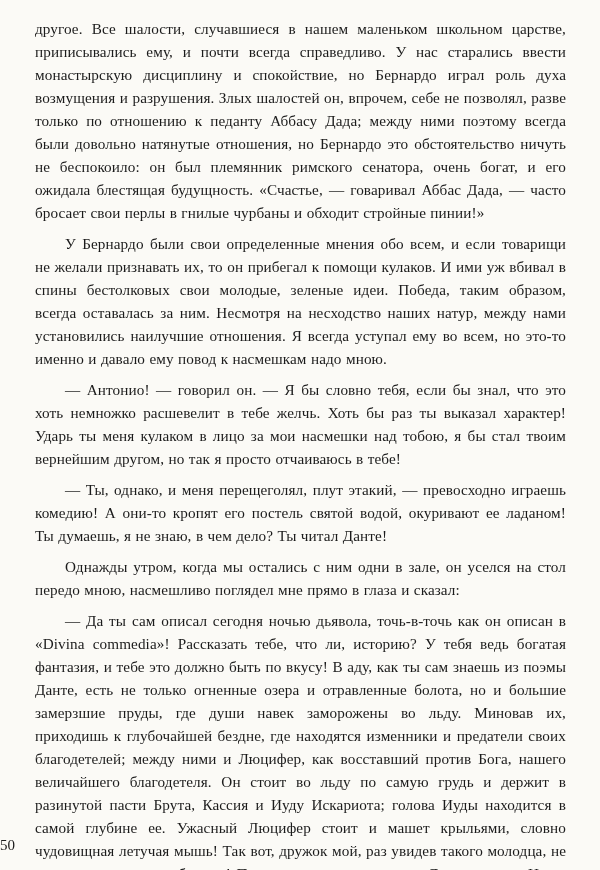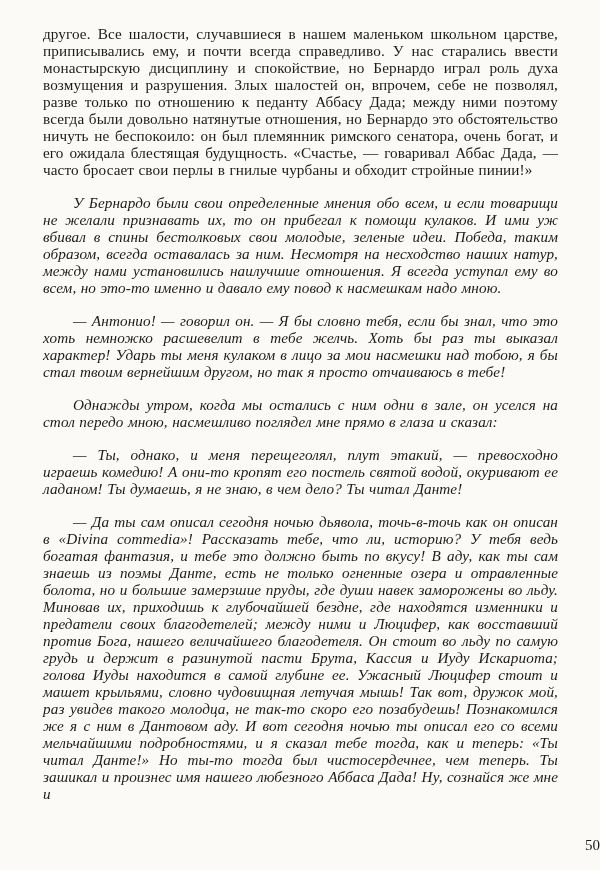--- a/index.html
+++ b/index.html
@@ -16,45 +16,44 @@
     .page {
       box-sizing: border-box;
       position: relative;
       width: 600px;
       height: 870px;
       padding: 9px 26px 0 27px;
       overflow: hidden;
       background: #fbfaf6;
     }
     .page p {
-      margin: 16px;
+      margin: 8px;
       text-align: justify;
       font-size: 15.2px;
-      line-height: 17px;
+      line-height: 23px;
       letter-spacing: 0.1px;
       word-spacing: 0.5px;
     }
     .page p.indent {
       text-indent: 30px;
-      font-style: italic;
     }
     .page-number {
       position: absolute;
       bottom: 16px;
       left: 0;
       width: 100%;
-      text-align: right;
+      text-align: left;
       font-size: 15px;
       color: #1b1b1b;
     }
   </style>
 </head>
 <body>
 
 <div class="page">
   <p>другое. Все шалости, случавшиеся в нашем маленьком школьном царстве, приписывались ему, и почти всегда справедливо. У нас старались ввести монастырскую дисциплину и спокойствие, но Бернардо играл роль духа возмущения и разрушения. Злых шалостей он, впрочем, себе не позволял, разве только по отношению к педанту Аббасу Дада; между ними поэтому всегда были довольно натянутые отношения, но Бернардо это обстоятельство ничуть не беспокоило: он был племянник римского сенатора, очень богат, и его ожидала блестящая будущность. «Счастье, — говаривал Аббас Дада, — часто бросает свои перлы в гнилые чурбаны и обходит стройные пинии!»</p>
   <p class="indent">У Бернардо были свои определенные мнения обо всем, и если товарищи не желали признавать их, то он прибегал к помощи кулаков. И ими уж вбивал в спины бестолковых свои молодые, зеленые идеи. Победа, таким образом, всегда оставалась за ним. Несмотря на несходство наших натур, между нами установились наилучшие отношения. Я всегда уступал ему во всем, но это-то именно и давало ему повод к насмешкам надо мною.</p>
   <p class="indent">— Антонио! — говорил он. — Я бы словно тебя, если бы знал, что это хоть немножко расшевелит в тебе желчь. Хоть бы раз ты выказал характер! Ударь ты меня кулаком в лицо за мои насмешки над тобою, я бы стал твоим вернейшим другом, но так я просто отчаиваюсь в тебе!</p>
+  <p class="indent">— Ты, однако, и меня перещеголял, плут этакий, — превосходно играешь комедию! А они-то кропят его постель святой водой, окуривают ее ладаном! Ты думаешь, я не знаю, в чем дело? Ты читал Данте!</p>
   <p class="indent">Однажды утром, когда мы остались с ним одни в зале, он уселся на стол передо мною, насмешливо поглядел мне прямо в глаза и сказал:</p>
-  <p class="indent">— Ты, однако, и меня перещеголял, плут этакий, — превосходно играешь комедию! А они-то кропят его постель святой водой, окуривают ее ладаном! Ты думаешь, я не знаю, в чем дело? Ты читал Данте!</p>
   <p class="indent">— Да ты сам описал сегодня ночью дьявола, точь-в-точь как он описан в «Divina commedia»! Рассказать тебе, что ли, историю? У тебя ведь богатая фантазия, и тебе это должно быть по вкусу! В аду, как ты сам знаешь из поэмы Данте, есть не только огненные озера и отравленные болота, но и большие замерзшие пруды, где души навек заморожены во льду. Миновав их, приходишь к глубочайшей бездне, где находятся изменники и предатели своих благодетелей; между ними и Люцифер, как восставший против Бога, нашего величайшего благодетеля. Он стоит во льду по самую грудь и держит в разинутой пасти Брута, Кассия и Иуду Искариота; голова Иуды находится в самой глубине ее. Ужасный Люцифер стоит и машет крыльями, словно чудовищная летучая мышь! Так вот, дружок мой, раз увидев такого молодца, не так-то скоро его позабудешь! Познакомился же я с ним в Дантовом аду. И вот сегодня ночью ты описал его со всеми мельчайшими подробностями, и я сказал тебе тогда, как и теперь: «Ты читал Данте!» Но ты-то тогда был чистосердечнее, чем теперь. Ты зашикал и произнес имя нашего любезного Аббаса Дада! Ну, сознайся же мне и</p>
   <div class="page-number">50</div>
 </div>
 
 </body></html>

